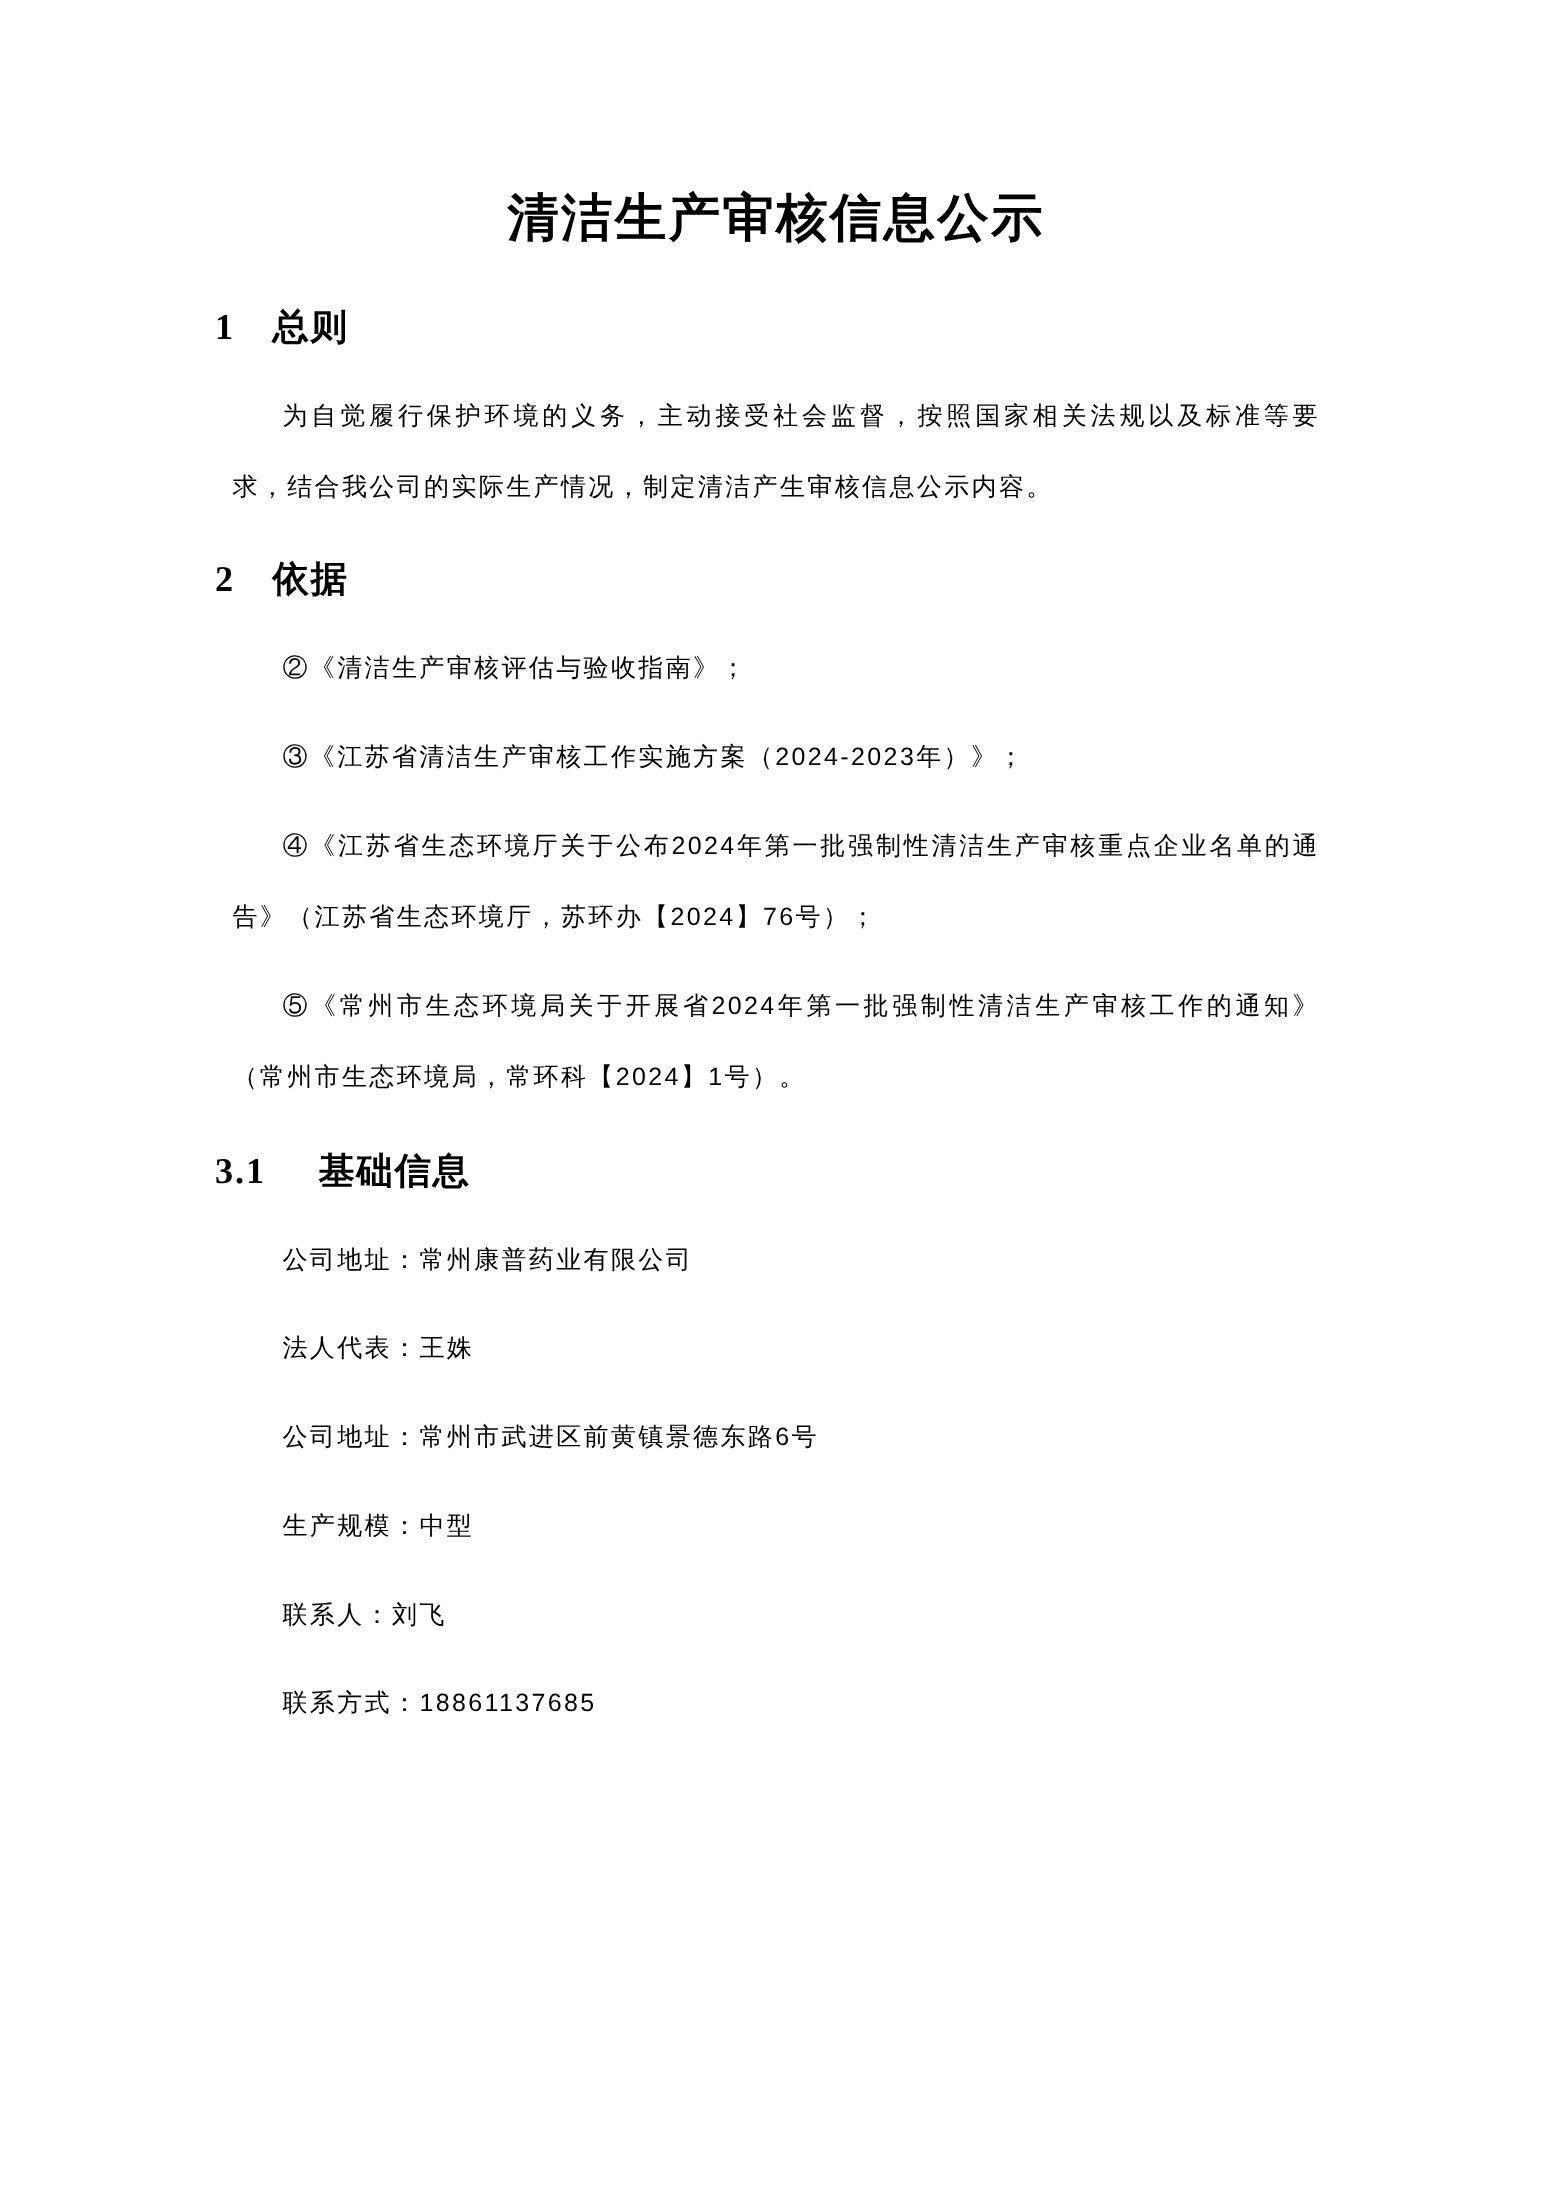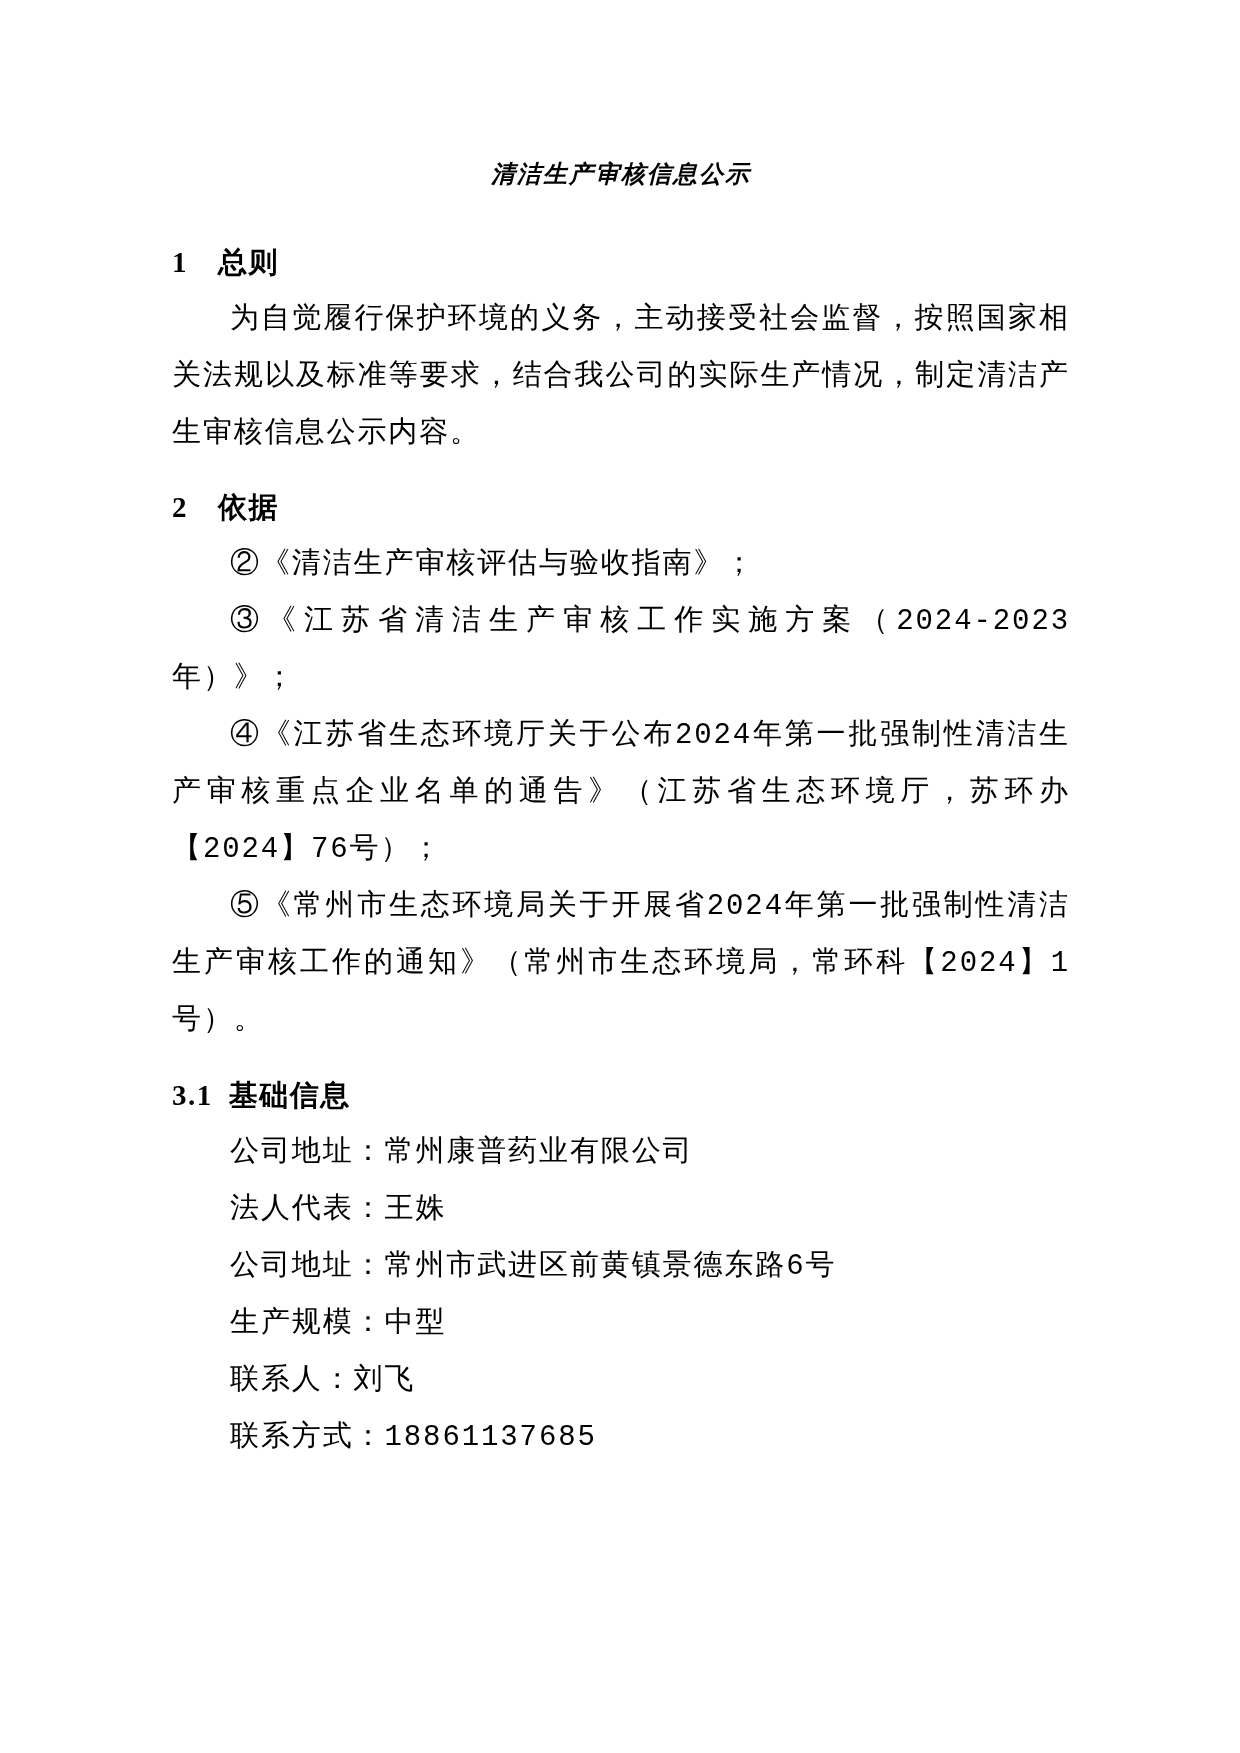--- a/index.html
+++ b/index.html
@@ -9,51 +9,50 @@
     height: 1753px;
     box-sizing: border-box;
     padding: 151px 170px 0 172px;
     background: #ffffff;
     color: #000000;
     overflow: hidden;
   }
   .doc-title {
     font-family: "Liberation Sans", "DejaVu Sans", sans-serif;
     font-weight: bold;
-    font-size: 24px;
+    font-size: 41px;
     line-height: 46px;
     letter-spacing: 2px;
     text-align: center;
     margin: 0;
-    font-style: italic;
   }
   .sec-heading {
     font-size: 29px;
     font-weight: bold;
     line-height: 57px;
     letter-spacing: 1.5px;
     margin: 17px 0 0 0;
   }
   .sec-heading .num {
     font-family: "Liberation Serif", "DejaVu Serif", serif;
     margin-right: 18px;
   }
   .sec-heading .txt {
     
     font-family: "Liberation Sans", sans-serif;
     margin-left: 12px;
   }
   .h-first { margin-top: 37px; }
-  .h-sub .num { margin-right: 4px; }
+  .h-sub .num { margin-right: 30px; }
   p.body, p.field {
-    font-family: Liberation Mono, monospace;
-    font-size: 29px;
+    font-family: Liberation Sans, sans-serif;
+    font-size: 20px;
     line-height: 57px;
     letter-spacing: 1.9px;
-    margin: 0;
+    margin: 14px;
     text-indent: 2em;
   }
   p.body { text-align: justify; }
   p.field { text-align: left; }
 </style>
 </head>
 <body>
 
 <div class="page">
 

